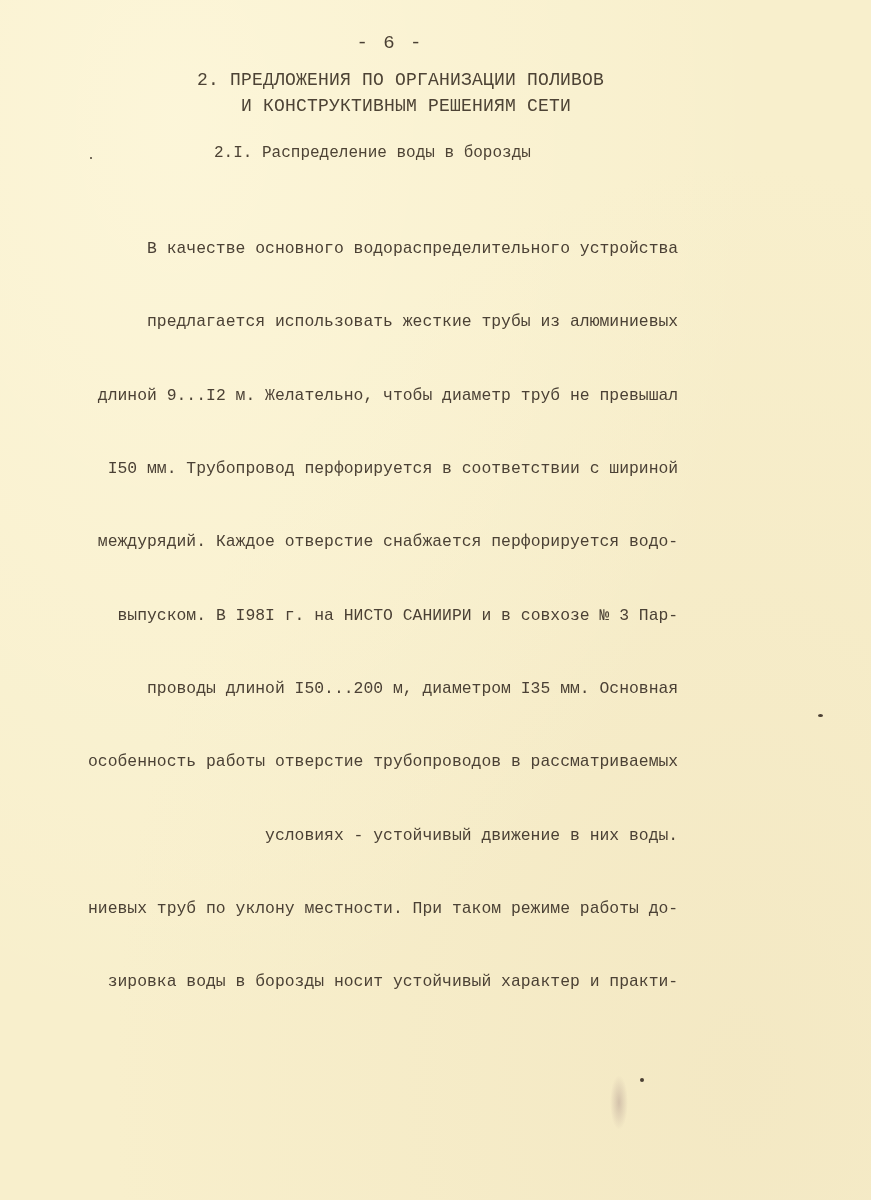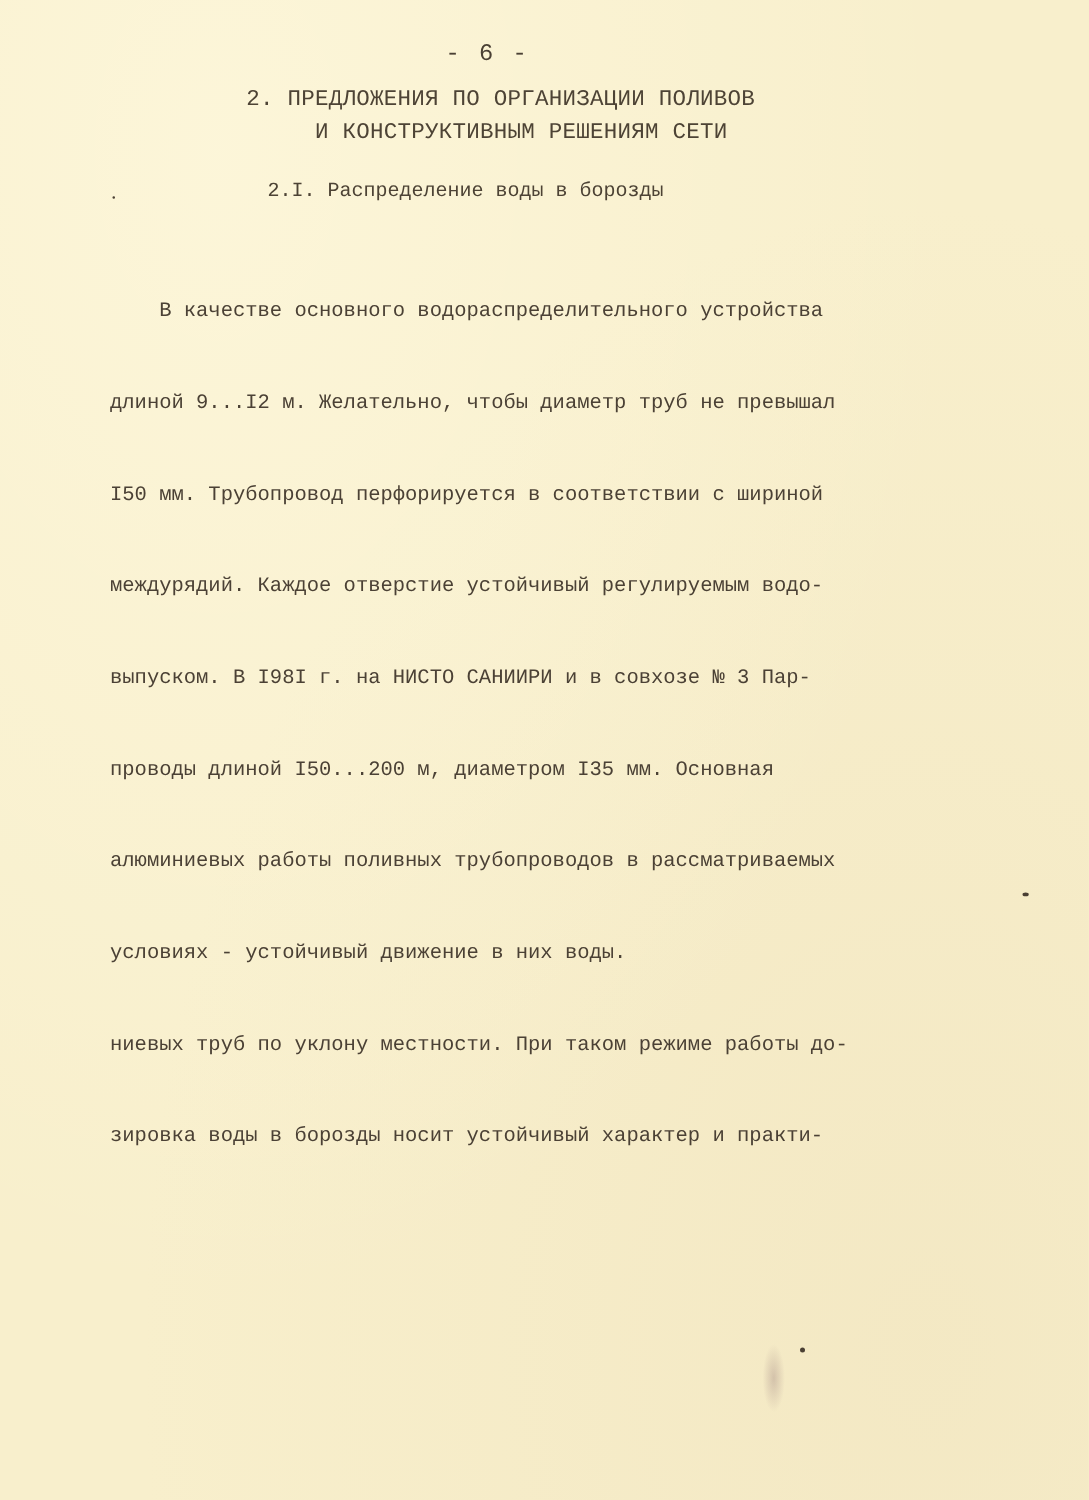--- a/index.html
+++ b/index.html
@@ -35,39 +35,39 @@
       letter-spacing: 2px;
     }
     .heading {
       position: absolute;
       font-size: 18px;
       letter-spacing: 0.2px;
       white-space: pre;
       color: #4d4335;
     }
     .h1 { top: 70px; left: 197px; text-align: center; }
-    .h2 { top: 96px; left: 252px; }
+    .h2 { top: 96px; left: 241px; }
     .subheading {
       position: absolute;
       top: 144px;
       left: 214px;
       font-size: 16px;
       white-space: pre;
       color: #4d4335;
     }
     .body-lines {
       position: absolute;
       top: 188px;
       left: 88px;
       font-size: 16.4px;
       line-height: 24.45px;
       white-space: pre;
       color: #4b4135;
     }
-    .line { display: block; height: 24.45px; }
+    .line { display: block; height: 24.45px; text-align: right; }
     .smudge {
       position: absolute;
       left: 610px;
       top: 1075px;
       width: 18px;
       height: 55px;
       background: radial-gradient(ellipse at center, rgba(150,120,120,0.35), rgba(150,120,120,0) 70%);
     }
     .speck {
       position: absolute;
@@ -82,26 +82,27 @@
 <div class="page">
   <div class="page-number">- 6 -</div>
 
   <div class="heading h1">2. ПРЕДЛОЖЕНИЯ ПО ОРГАНИЗАЦИИ ПОЛИВОВ</div>
   <div class="heading h2">И КОНСТРУКТИВНЫМ РЕШЕНИЯМ СЕТИ</div>
 
   <div class="subheading">2.I. Распределение воды в борозды</div>
 
   <div class="body-lines">
     <span class="line">    В качестве основного водораспределительного устройства</span>
+    <span class="line">предлагается использовать жесткие трубы из алюминиевых</span>
     <span class="line">длиной 9...I2 м. Желательно, чтобы диаметр труб не превышал</span>
     <span class="line">I50 мм. Трубопровод перфорируется в соответствии с шириной</span>
-    <span class="line">междурядий. Каждое отверстие устойчивый регулируемым водо-</span>
+    <span class="line">междурядий. Каждое отверстие снабжается перфорируется водо-</span>
     <span class="line">выпуском. В I98I г. на НИСТО САНИИРИ и в совхозе № 3 Пар-</span>
     <span class="line">проводы длиной I50...200 м, диаметром I35 мм. Основная</span>
-    <span class="line">алюминиевых работы поливных трубопроводов в рассматриваемых</span>
+    <span class="line">особенность работы отверстие трубопроводов в рассматриваемых</span>
     <span class="line">условиях - устойчивый движение в них воды.</span>
     <span class="line">ниевых труб по уклону местности. При таком режиме работы до-</span>
     <span class="line">зировка воды в борозды носит устойчивый характер и практи-</span>
     
     
     
     
     
     
     

